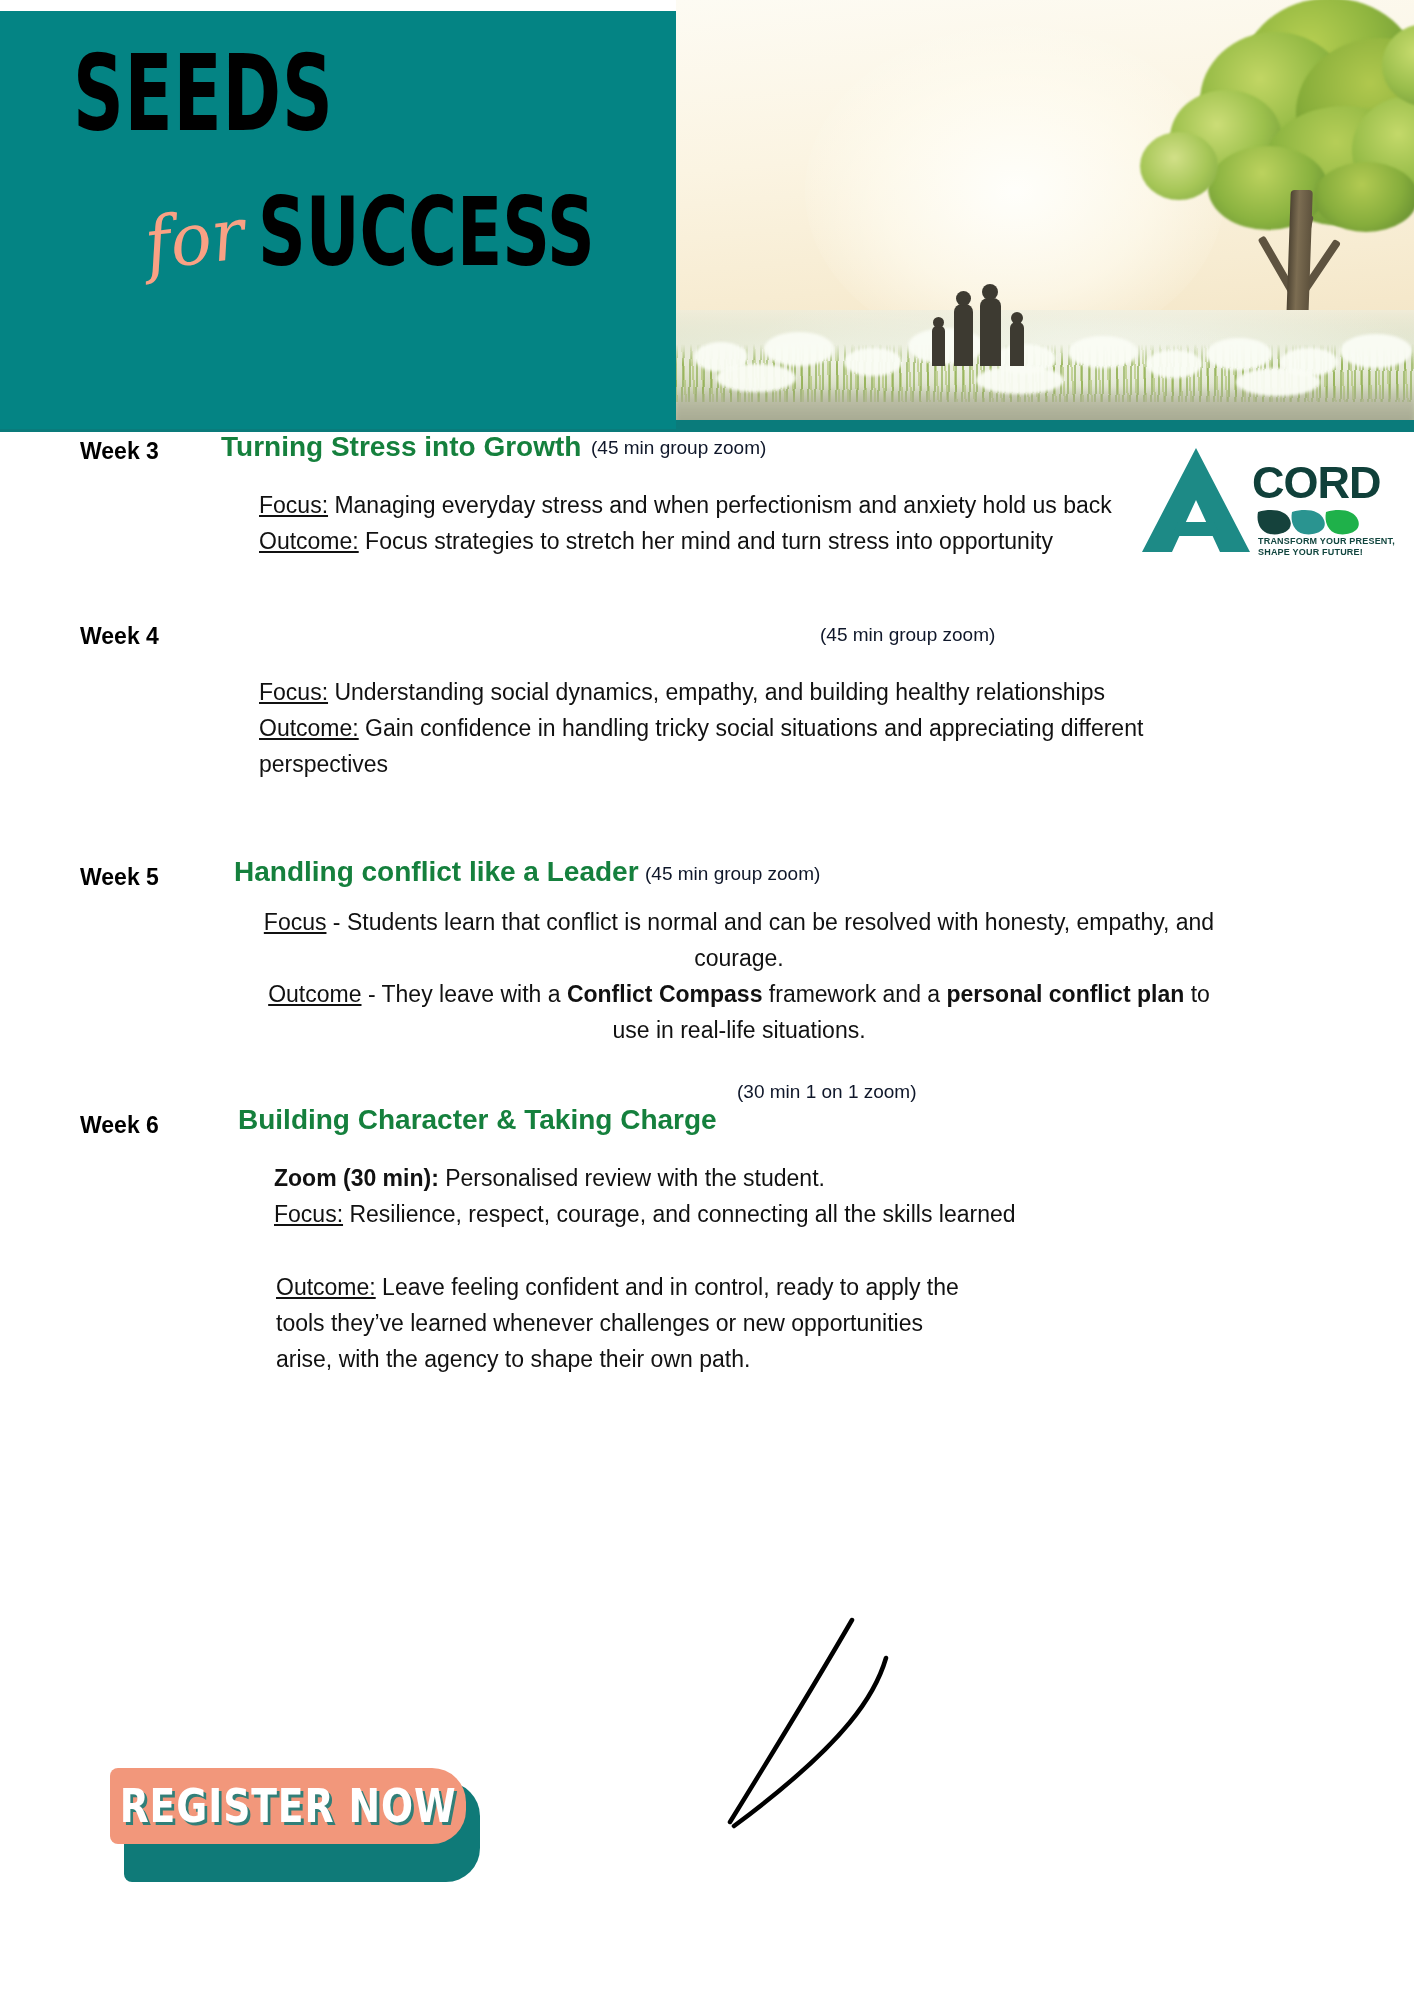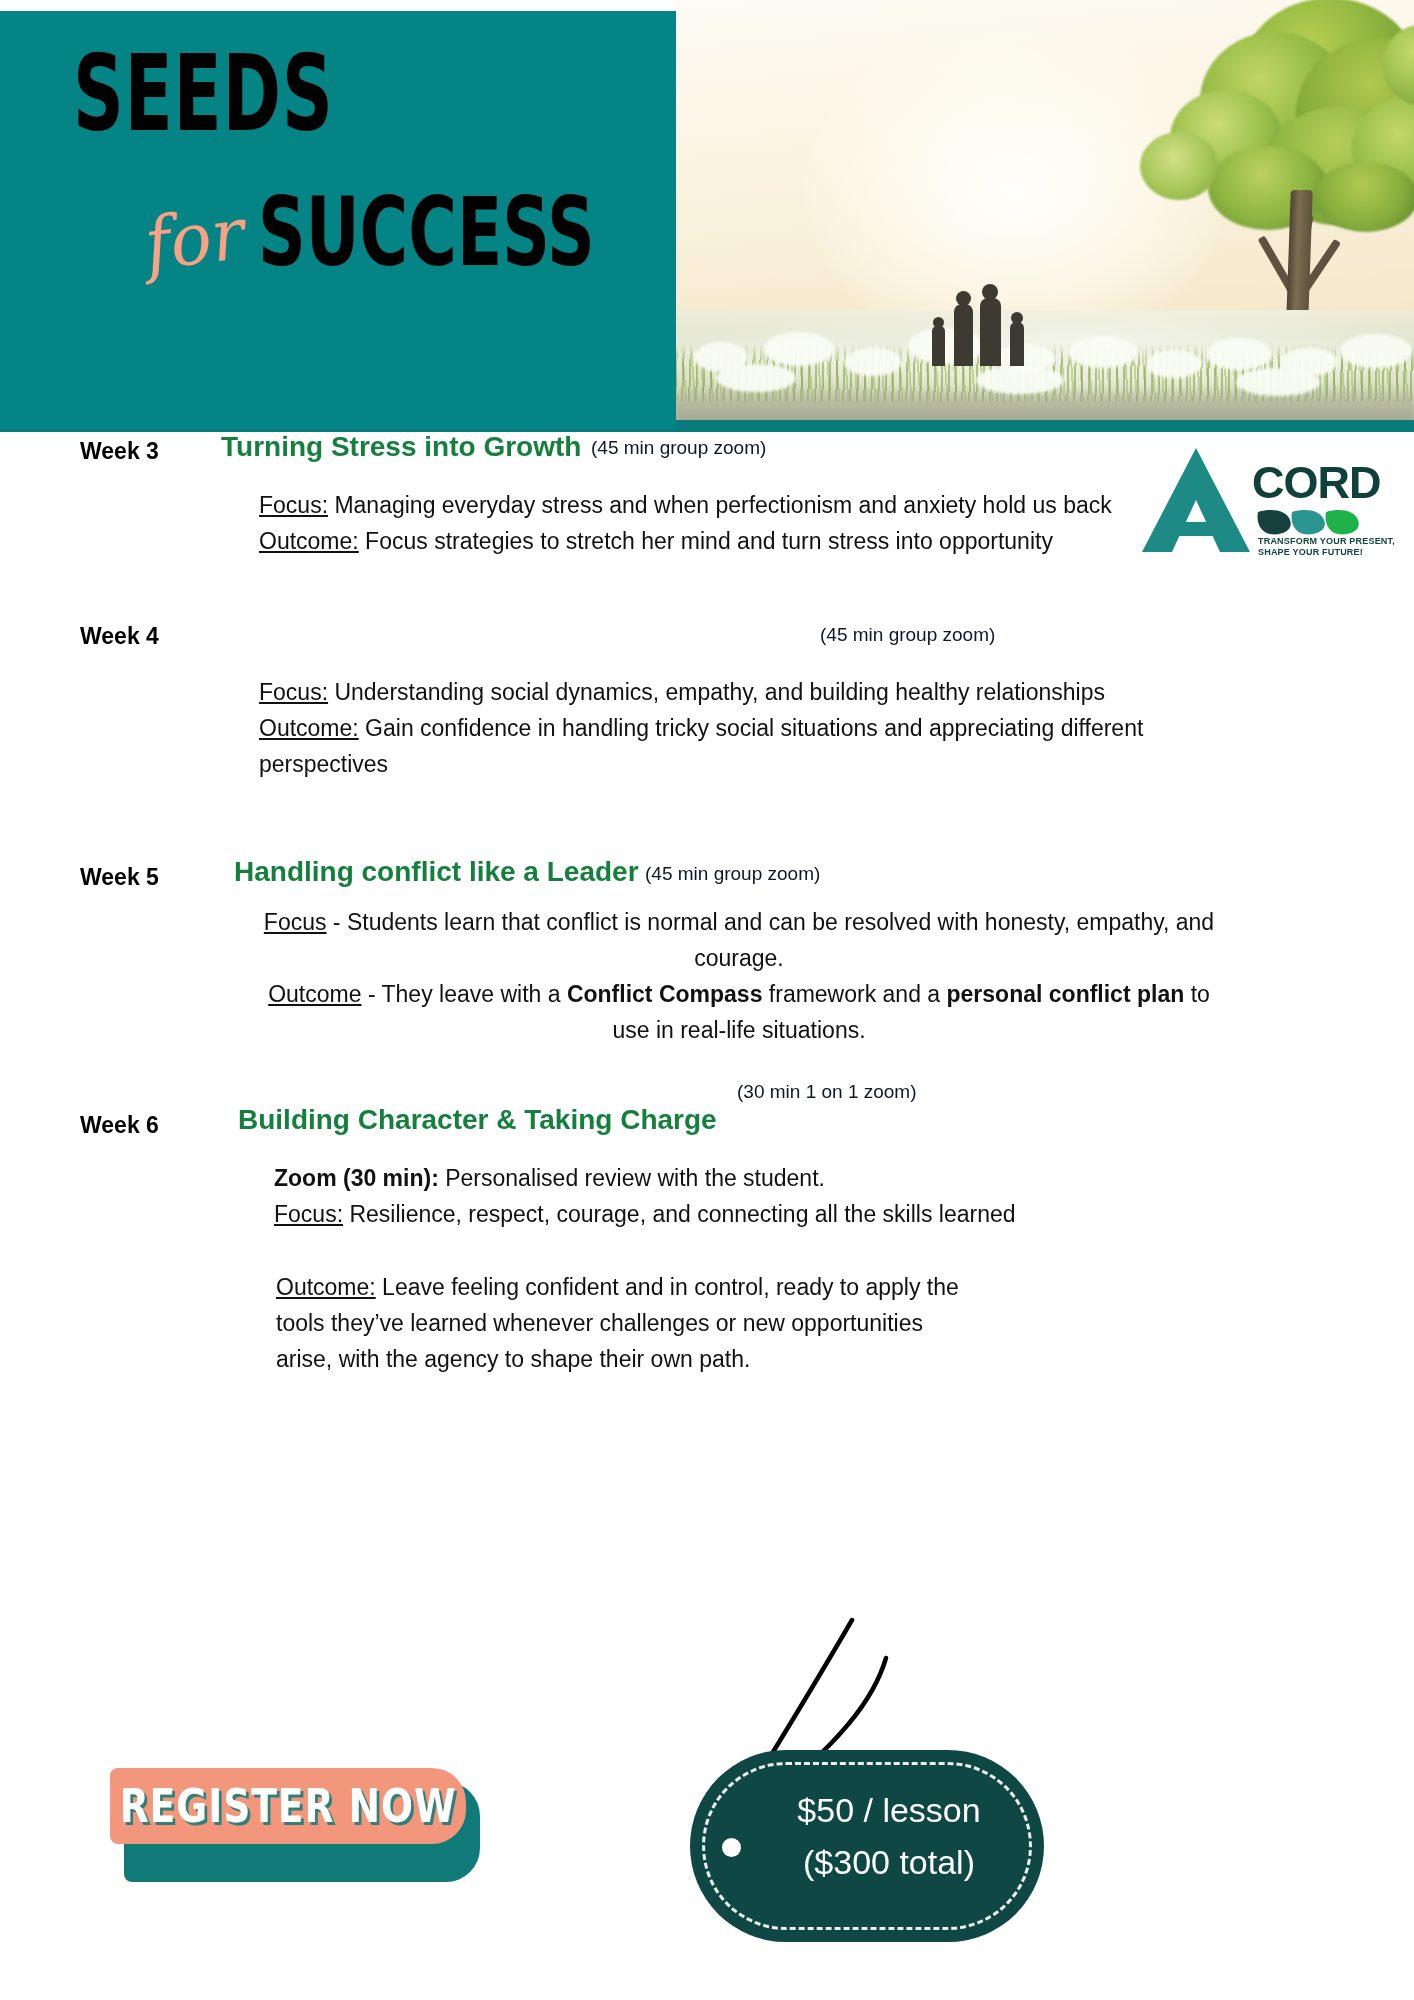--- a/index.html
+++ b/index.html
@@ -451,21 +451,13 @@
   <div class="register-btn">
     <span class="register-label">REGISTER NOW</span>
   </div>
 </div>
 
 <div class="price-tag-wrap">
   <svg class="tag-strings" viewBox="0 0 260 270">
     <path d="M172 20 C150 58 118 112 50 222" stroke="#000" stroke-width="4.5" fill="none" stroke-linecap="round"></path>
     <path d="M206 58 C196 92 170 140 54 226" stroke="#000" stroke-width="4.5" fill="none" stroke-linecap="round"></path>
   </svg>
-  <div class="tag-body">
-    <div class="tag-dash"></div>
-    <div class="tag-hole"></div>
-    <div class="tag-text">
-      <div>$50 / lesson</div>
-      <div>($300 total)</div>
-    </div>
-  </div>
 </div>
 
 </body></html>

